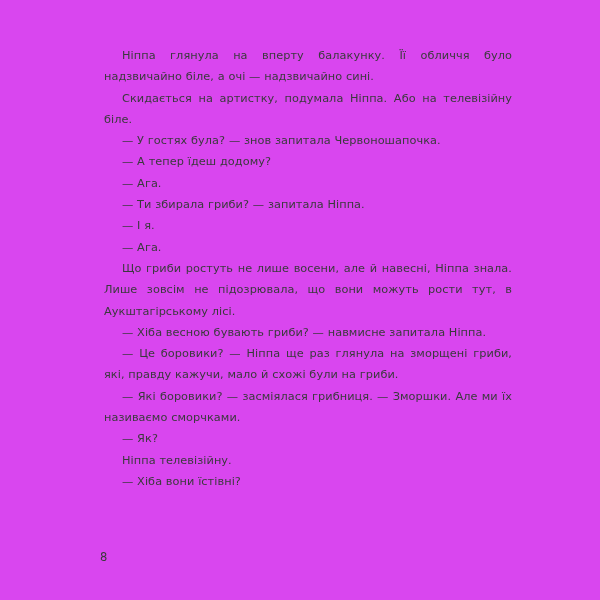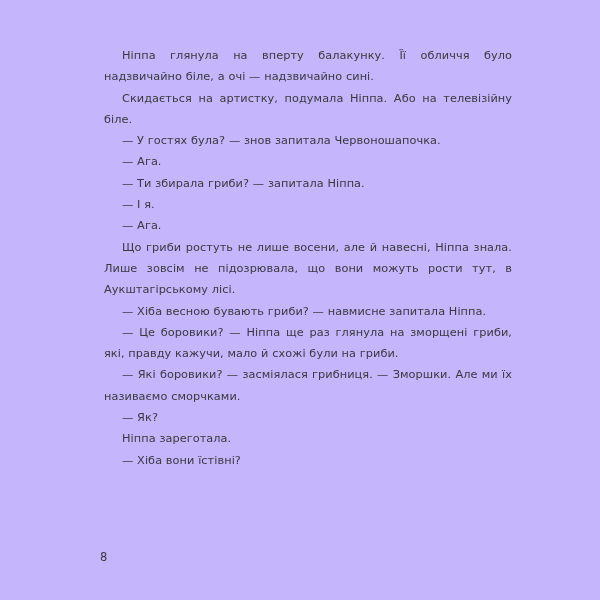--- a/index.html
+++ b/index.html
@@ -10,21 +10,21 @@
     width: 600px;
     height: 600px;
     background: #ffffff;
     font-family: "DejaVu Sans", sans-serif;
     overflow: hidden;
   }
   .page {
     position: relative;
     width: 600px;
     height: 600px;
-    background: #c4b5fd;
+    background: #d946ef;
     box-sizing: border-box;
   }
   .text-block {
     position: absolute;
     left: 104px;
     top: 45px;
     width: 408px;
     color: #3a3a3c;
     font-size: 11.3px;
     line-height: 21.3px;
@@ -56,29 +56,30 @@
 </style>
 </head>
 <body>
 
 <div class="page">
 
   <div class="text-block">
     <p class="para">Ніппа глянула на вперту балакунку. Її обличчя було надзвичайно біле, а очі — надзвичайно сині.</p>
     <p class="para last-line-full">Скидається на артистку, подумала Ніппа. Або на телевізійну біле.</p>
     <p class="para">— У гостях була? — знов запитала Червоношапочка.</p>
+    <p class="para">— А тепер їдеш додому?</p>
     <p class="para">— Ага.</p>
     <p class="para">— Ти збирала гриби? — запитала Ніппа.</p>
     <p class="para">— І я.</p>
     <p class="para">— Ага.</p>
     <p class="para">Що гриби ростуть не лише восени, але й навесні, Ніппа знала. Лише зовсім не підозрювала, що вони можуть рости тут, в Аукштагірському лісі.</p>
     <p class="para">— Хіба весною бувають гриби? — навмисне запитала Ніппа.</p>
     <p class="para">— Це боровики? — Ніппа ще раз глянула на зморщені гриби, які, правду кажучи, мало й схожі були на гриби.</p>
     <p class="para">— Які боровики? — засміялася грибниця. — Зморшки. Але ми їх називаємо сморчками.</p>
     <p class="para">— Як?</p>
-    <p class="para">Ніппа зареготала.</p>
+    <p class="para">Ніппа телевізійну.</p>
     <p class="para">— Хіба вони їстівні?</p>
 
   </div>
 
   <div class="page-number">8</div>
 
 </div>
 
 </body></html>

